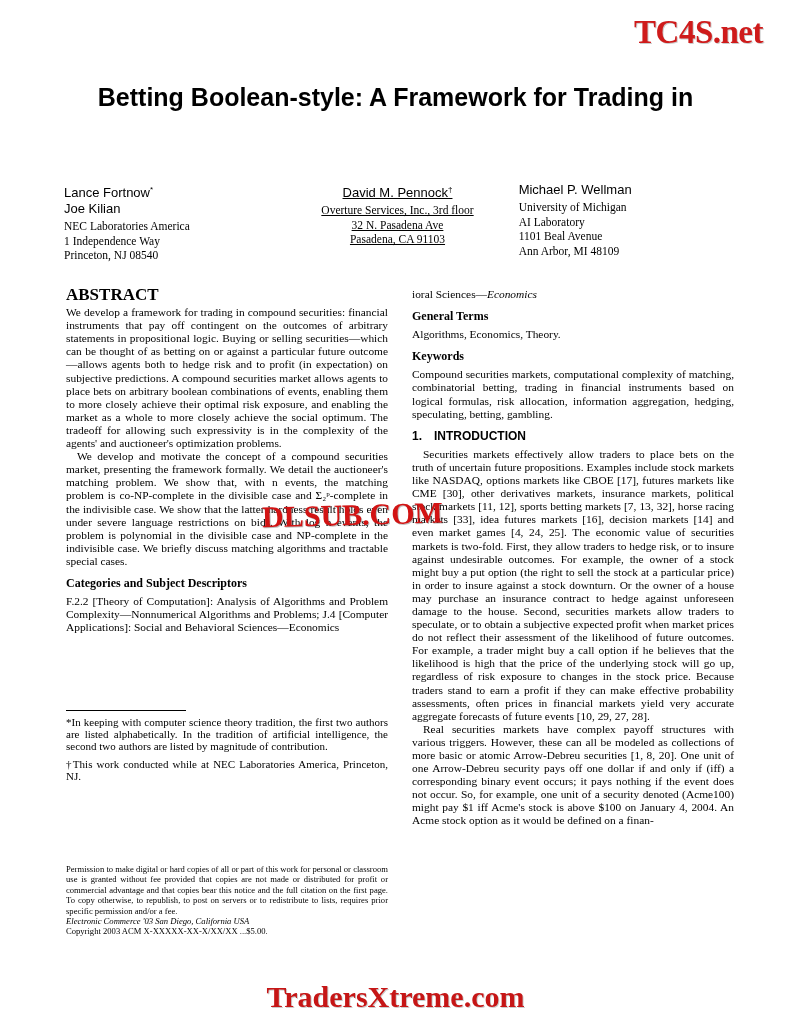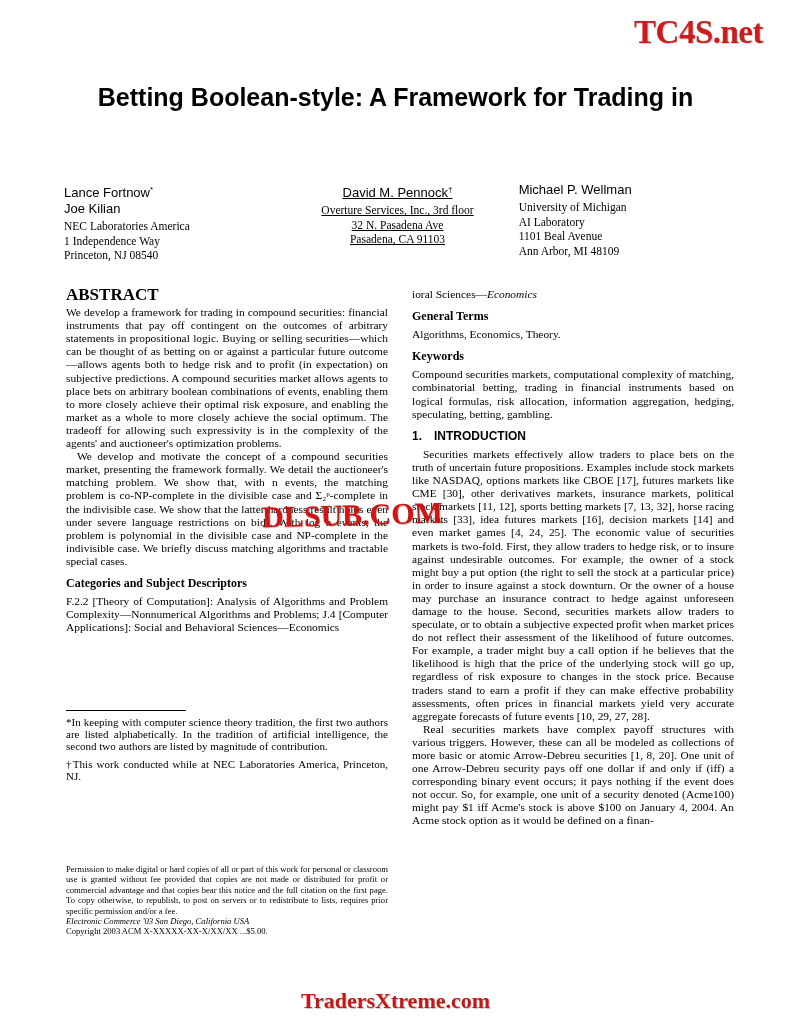--- a/index.html
+++ b/index.html
@@ -47,21 +47,21 @@
     transform: rotate(-1.5deg);
   }
   .wm-bottom {
     position: absolute;
     left: 0;
     right: 0;
     bottom: 10px;
     text-align: center;
     font-family: "Liberation Serif", serif;
     font-weight: bold;
-    font-size: 22px;
+    font-size: 30px;
     color: #c61616;
     text-shadow: 1px 1px 0 rgba(0,0,0,0.20);
   }
   
   .title {
     position: absolute;
     left: 60px;
     top: 84px;
     width: 671px;
     text-align: center;

